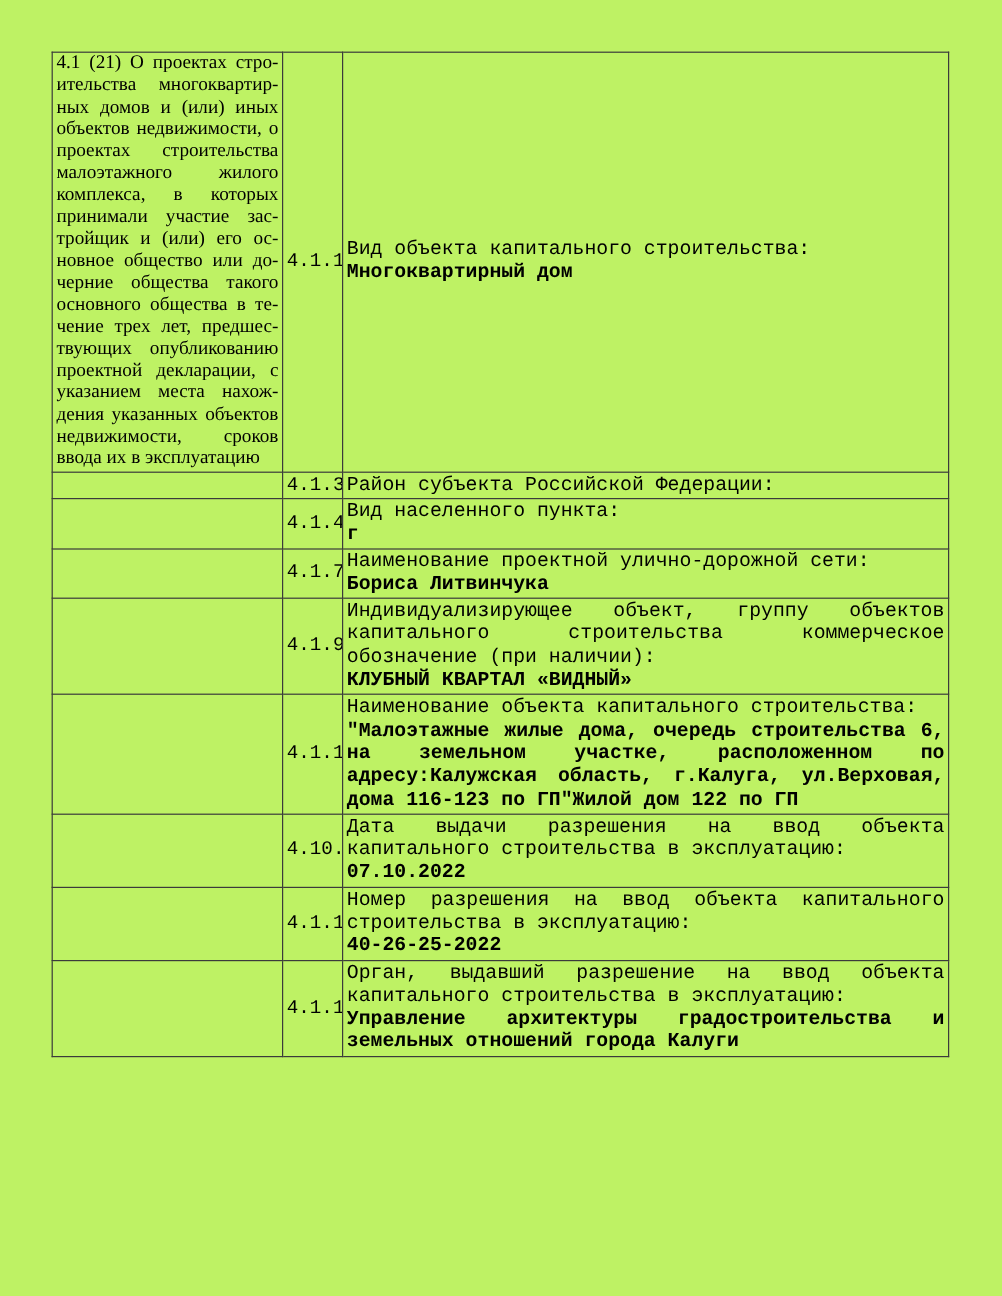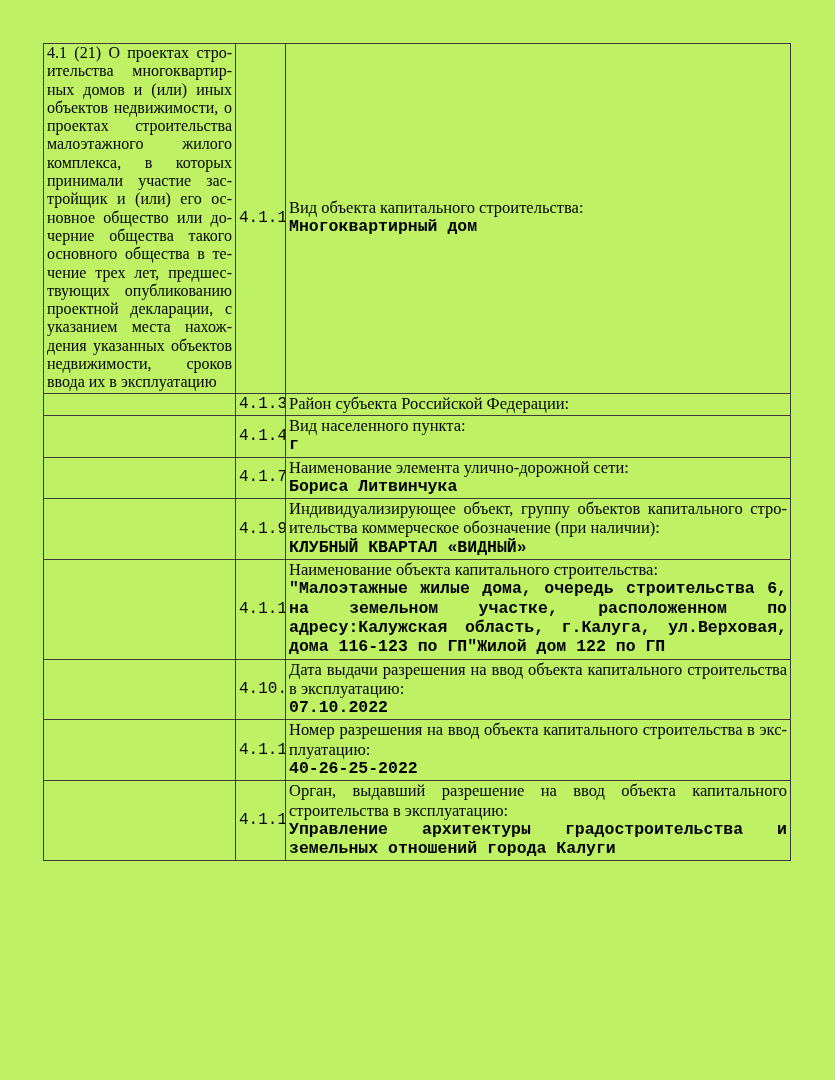--- a/index.html
+++ b/index.html
@@ -49,21 +49,21 @@
     text-align: left;
     font-family: Liberation Mono, monospace;
   }
   td.content {
     font-size: 16.5px;
     line-height: 19.3px;
     text-align: justify;
     padding: 0 3px 2px 3px;
   }
   td.content.middle { vertical-align: middle; }
-  .field-label { font-weight: 400; }
+  .field-label { font-weight: 400; font-family: Liberation Mono, monospace; }
   .field-value-line { font-weight: 400; font-family: Liberation Mono, monospace; }
   .val { font-weight: 700; }
 </style>
 </head>
 <body>
 
 <div class="page">
   <table class="doc-table">
     <colgroup>
       <col class="c-desc">
@@ -91,21 +91,21 @@
           <td class="num">4.1.4</td>
           <td class="content">
             <div class="field-label">Вид населенного пункта:</div>
             <div class="field-value-line"><span class="val">г</span></div>
           </td>
         </tr>
         <tr>
           <td class="desc"></td>
           <td class="num">4.1.7</td>
           <td class="content">
-            <div class="field-label">Наименование элемента улично-дорожной сети:</div>
+            <div class="field-label">Наименование проектной улично-дорожной сети:</div>
             <div class="field-value-line"><span class="val">Бориса Литвинчука</span></div>
           </td>
         </tr>
         <tr>
           <td class="desc"></td>
           <td class="num">4.1.9</td>
           <td class="content">
             <div class="field-label">Индивидуализирующее объект, группу объектов капитального стро­ительства коммерческое обозначение (при наличии):</div>
             <div class="field-value-line"><span class="val">КЛУБНЫЙ КВАРТАЛ «ВИДНЫЙ»</span></div>
           </td>

